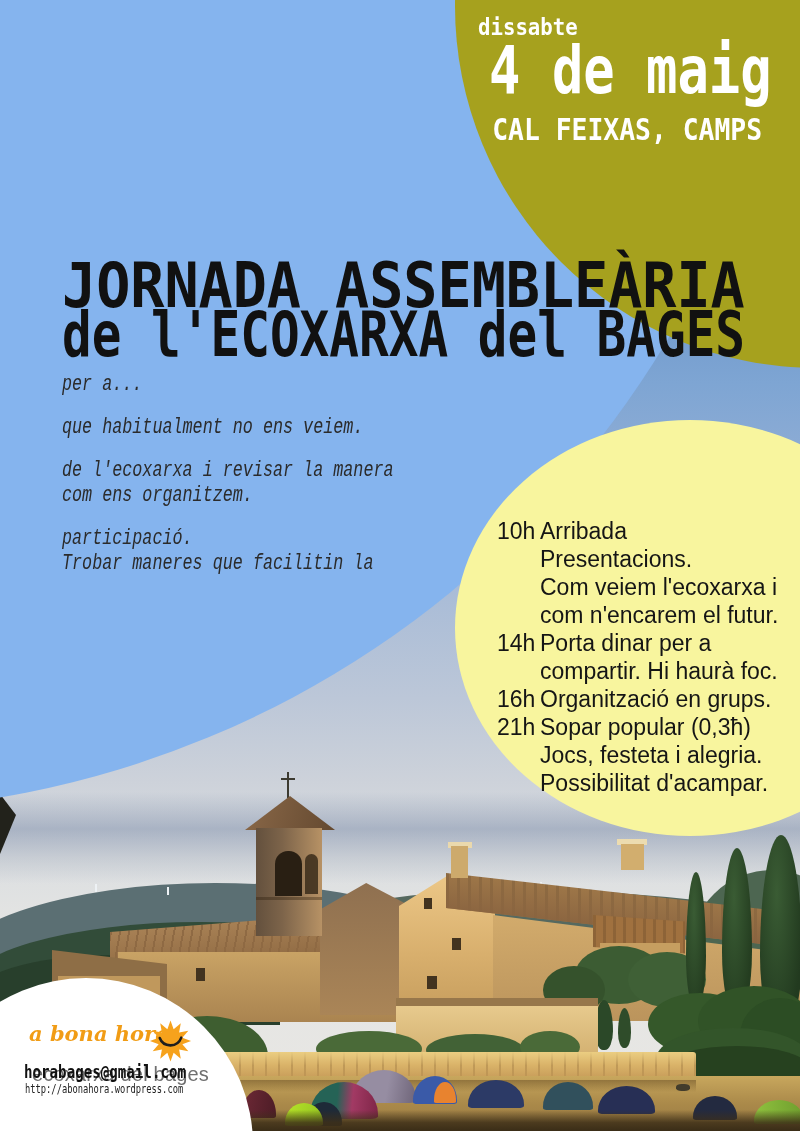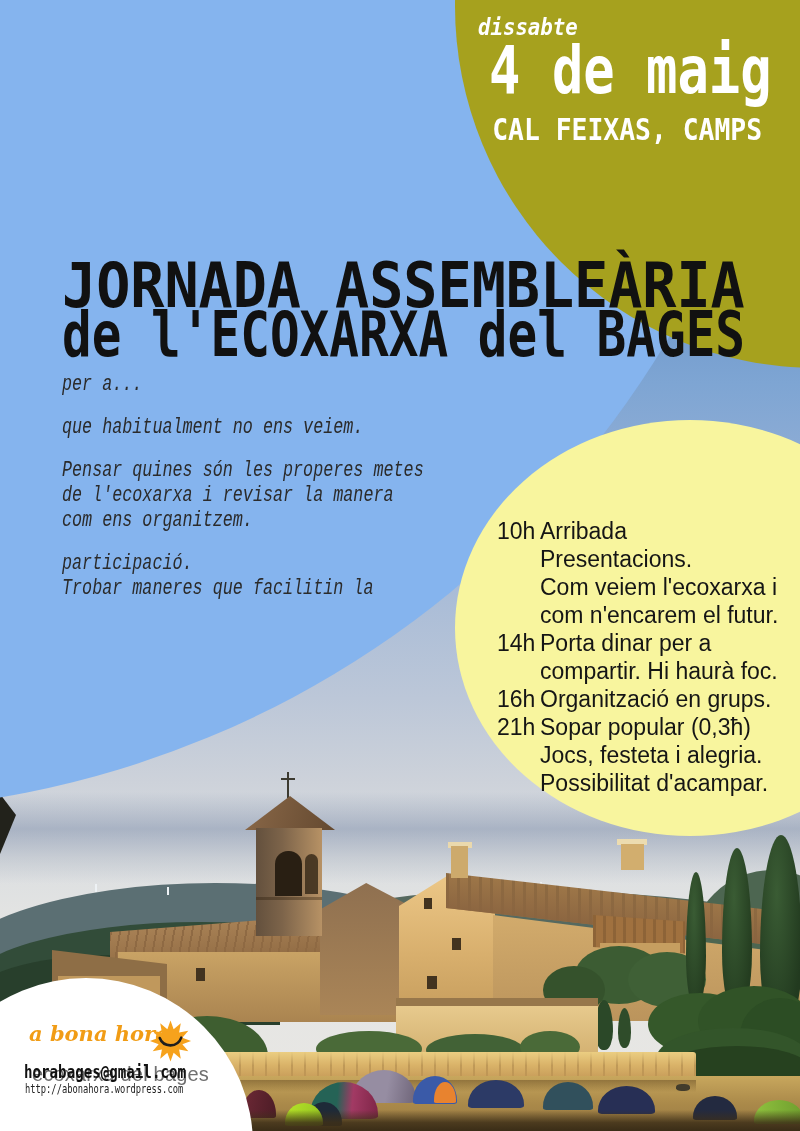--- a/index.html
+++ b/index.html
@@ -130,21 +130,21 @@
     <div class="dome" style="left:754px;top:800px;width:50px;height:24px;background:linear-gradient(90deg,#8fc13e,#6f9e2e);"></div>
     <div class="ph" style="left:-10px;top:810px;width:820px;height:21px;background:linear-gradient(180deg,rgba(70,54,28,0),rgba(62,47,24,.85) 60%,#3a2d17);"></div>
     <div class="ph" style="left:0;top:494px;width:16px;height:60px;clip-path:polygon(0 0,100% 35%,0 100%);background:#22221b;"></div>
   </div>
 
   <div class="circle c-blue"></div>
   <div class="circle c-olive"></div>
   <div class="circle c-yellow"></div>
   <div class="circle c-white"></div>
 
-  <div class="hline" style="left:478px;top:16px;font-size:23px;height:23px;line-height:23px;font-style:italic;">
+  <div class="hline" style="left:478px;top:16px;font-size:23px;height:23px;line-height:23px;">
     <span class="cond" style="transform:scaleX(.90);">dissabte</span>
   </div>
   <div class="hline t-right" style="right:28px;top:38px;font-size:66px;height:66px;line-height:66px;text-align:center;">
     <span class="condr" style="transform:scaleX(.79);">4 de maig</span>
   </div>
   <div class="hline t-right" style="right:38px;top:115px;font-size:30px;height:30px;line-height:30px;">
     <span class="condr" style="transform:scaleX(.879);">CAL FEIXAS, CAMPS</span>
   </div>
 
   <div class="title">
@@ -153,21 +153,20 @@
   </div>
 
   <div class="intro">
     <div class="ipara">
       <div class="iline"><span class="cond" style="transform:scaleX(.761);">per a...</span></div>
     </div>
     <div class="ipara">
       <div class="iline"><span class="cond" style="transform:scaleX(.761);">que habitualment no ens veiem.</span></div>
     </div>
     <div class="ipara">
-      <div class="iline"><span class="cond" style="transform:scaleX(.761);">Pensar quines són les properes metes</span></div>
       <div class="iline"><span class="cond" style="transform:scaleX(.761);">de l'ecoxarxa i revisar la manera</span></div>
       <div class="iline"><span class="cond" style="transform:scaleX(.761);">com ens organitzem.</span></div>
     </div>
     <div class="ipara">
       <div class="iline"><span class="cond" style="transform:scaleX(.761);">participació.</span></div>
       <div class="iline"><span class="cond" style="transform:scaleX(.761);">Trobar maneres que facilitin la</span></div>
     </div>
   </div>
 
   <div class="sched">

